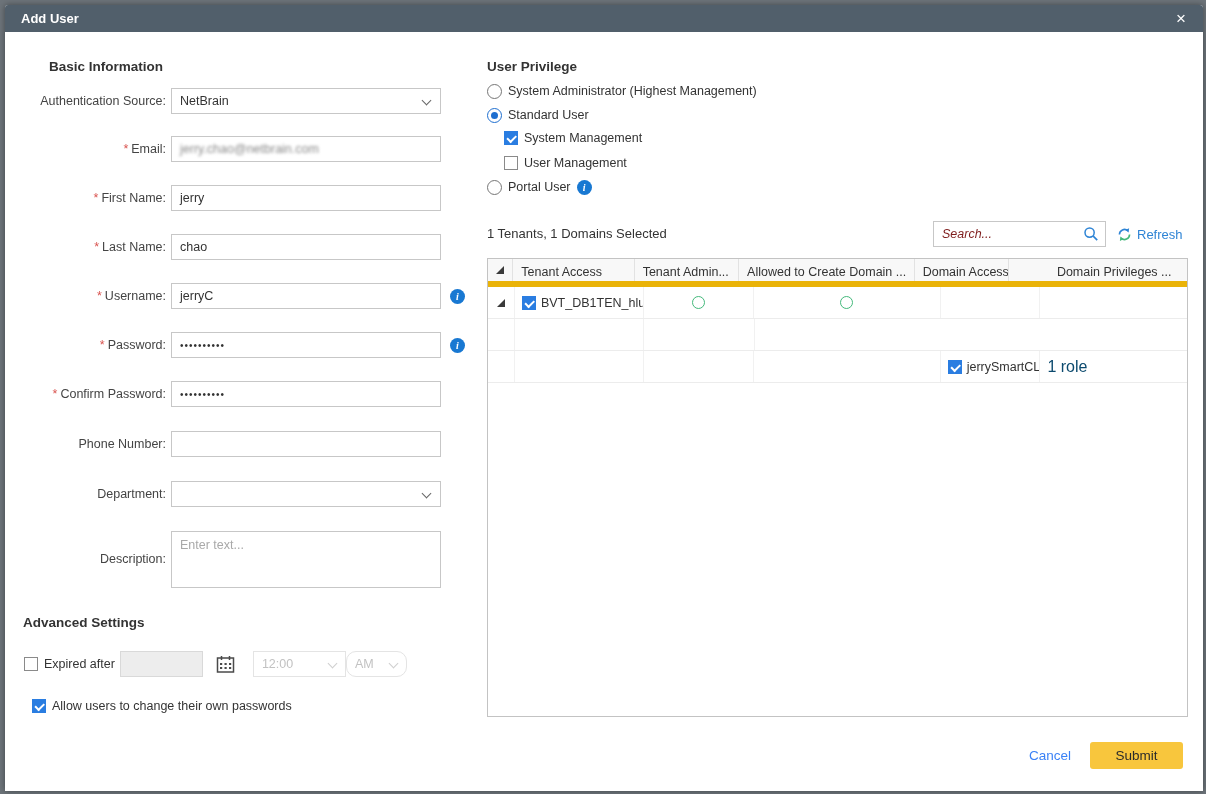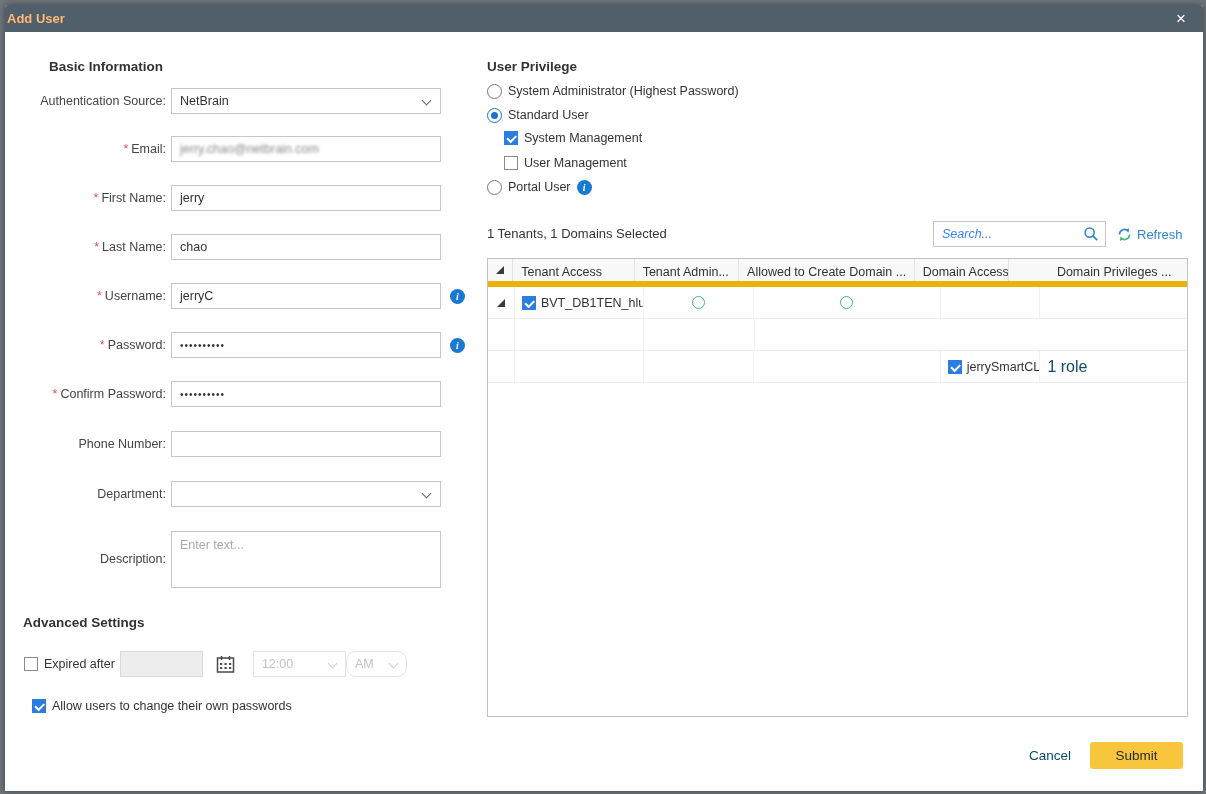--- a/index.html
+++ b/index.html
@@ -2,42 +2,42 @@
 <html><head>
 <meta charset="utf-8">
 <style>
   * { margin:0; padding:0; box-sizing:border-box; }
   html,body { width:1206px; height:794px; overflow:hidden;
     font-family:"Liberation Sans", sans-serif; background:#6d747a; }
   .modal { position:absolute; left:5px; top:5px; width:1198px; height:786px;
     background:#fff; border-radius:3px 3px 0 0; box-shadow:0 0 6px rgba(0,0,0,.4); }
   .titlebar { position:absolute; left:0; top:0; right:0; height:27px; background:#515f6b;
     border-radius:3px 3px 0 0; display:flex; align-items:center; }
-  .titlebar .title { color:#fdba74; font-size:13px; font-weight:600; margin-left:2px; }
+  .titlebar .title { color:#ffffff; font-size:13px; font-weight:600; margin-left:16px; }
   .close { position:absolute; right:12px; top:4px; color:#fff; font-size:17px;
     width:20px; height:20px; text-align:center; line-height:19px; cursor:pointer; }
 
   .heading { position:absolute; font-size:13.5px; font-weight:bold; color:#333; }
 
   
   .frow { position:absolute; left:0; }
   .flabel { position:absolute; left:0; width:161px; text-align:right; font-size:12.5px;
     color:#444; line-height:26px; white-space:nowrap; }
   .req { color:#d9534f; margin-right:3px; }
   .textbox, .selectbox { position:absolute; left:166px; width:270px; height:26px;
     border:1px solid #c7c7c7; background:#fff; font-size:12.5px; color:#333;
     line-height:24px; padding:0 8px; overflow:hidden; white-space:nowrap; }
   .selectbox .chev { position:absolute; right:10px; top:8px; }
   .chev { width:7px; height:7px; border-right:1.5px solid #666; border-bottom:1.5px solid #666;
     transform:rotate(45deg); }
   .chev.dis { border-color:#cfcfcf; }
   .blurred { filter:blur(1.7px); color:#8a8a8a; }
   .tarea { height:57px !important; line-height:16px; padding-top:5px; }
   .placeholder { color:#a9a9a9; }
-  .ph-italic { color:#3b82f6; font-style:italic; }
+  .ph-italic { color:#7f1d1d; font-style:italic; }
   .info { position:absolute; width:15px; height:15px; border-radius:50%; background:#1878d2;
     color:#fff; font-size:10px; font-weight:bold; font-style:italic;
     font-family:"Liberation Serif", serif; text-align:center; line-height:15px; }
 
   
   .cb { position:relative; width:14px; height:14px; border:1px solid #8a8a8a; background:#fff;
     flex:none; }
   .cb.on { background:#2a7de1; border-color:#2a7de1; }
   .cb.on::after { content:""; position:absolute; left:2px; top:3px; width:7px; height:3.5px;
     border-left:2px solid #fff; border-bottom:2px solid #fff; transform:rotate(-45deg); }
@@ -81,21 +81,21 @@
   .c3{width:187px;justify-content:center;padding-left:0!important;}
   .c4{width:100px;} .c5{width:147px;}
   .hc0{width:27px;display:flex;align-items:center;justify-content:center;padding-left:0!important;}
   .hc1{width:129px;} .hc2{width:111px;} .hc3{width:187px;} .hc4{width:100px;} .hc5{width:147px;}
   .expander { width:0; height:0; border-left:8px solid transparent; border-bottom:8px solid #3a3a3a; }
   .gcircle { width:13px; height:13px; border:1.5px solid #43b97b; border-radius:50%; }
   .cb-name { margin-left:5px; }
 
   
   .cancel { position:absolute; left:1020px; top:737px; width:50px; height:27px;
-    line-height:27px; text-align:center; color:#0c4a6e; font-size:13.5px; cursor:pointer; }
+    line-height:27px; text-align:center; color:#3b82f6; font-size:13.5px; cursor:pointer; }
   .submit { position:absolute; left:1085px; top:737px; width:93px; height:27px;
     background:#f8c63d; border-radius:3px; text-align:center; line-height:27px;
     font-size:13.5px; color:#2b2b2b; cursor:pointer; }
 </style>
 </head>
 <body>
 
 <div class="modal">
 
   <div class="titlebar">
@@ -207,21 +207,21 @@
 
   <div class="hrow" style="left:27px;top:691px;height:20px;">
     <span class="cb on"></span>
     <span class="lbl">Allow users to change their own passwords</span>
   </div>
 
   <div class="heading" style="left:482px;top:54px;">User Privilege</div>
 
   <div class="hrow" style="left:482px;top:74px;height:24px;">
     <span class="rd"></span>
-    <span class="lbl">System Administrator (Highest Password)</span>
+    <span class="lbl">System Administrator (Highest Management)</span>
   </div>
   <div class="hrow" style="left:482px;top:98px;height:24px;">
     <span class="rd on"></span>
     <span class="lbl">Standard User</span>
   </div>
   <div class="hrow" style="left:499px;top:121px;height:24px;">
     <span class="cb on"></span>
     <span class="lbl">System Management</span>
   </div>
   <div class="hrow" style="left:499px;top:146px;height:24px;">

